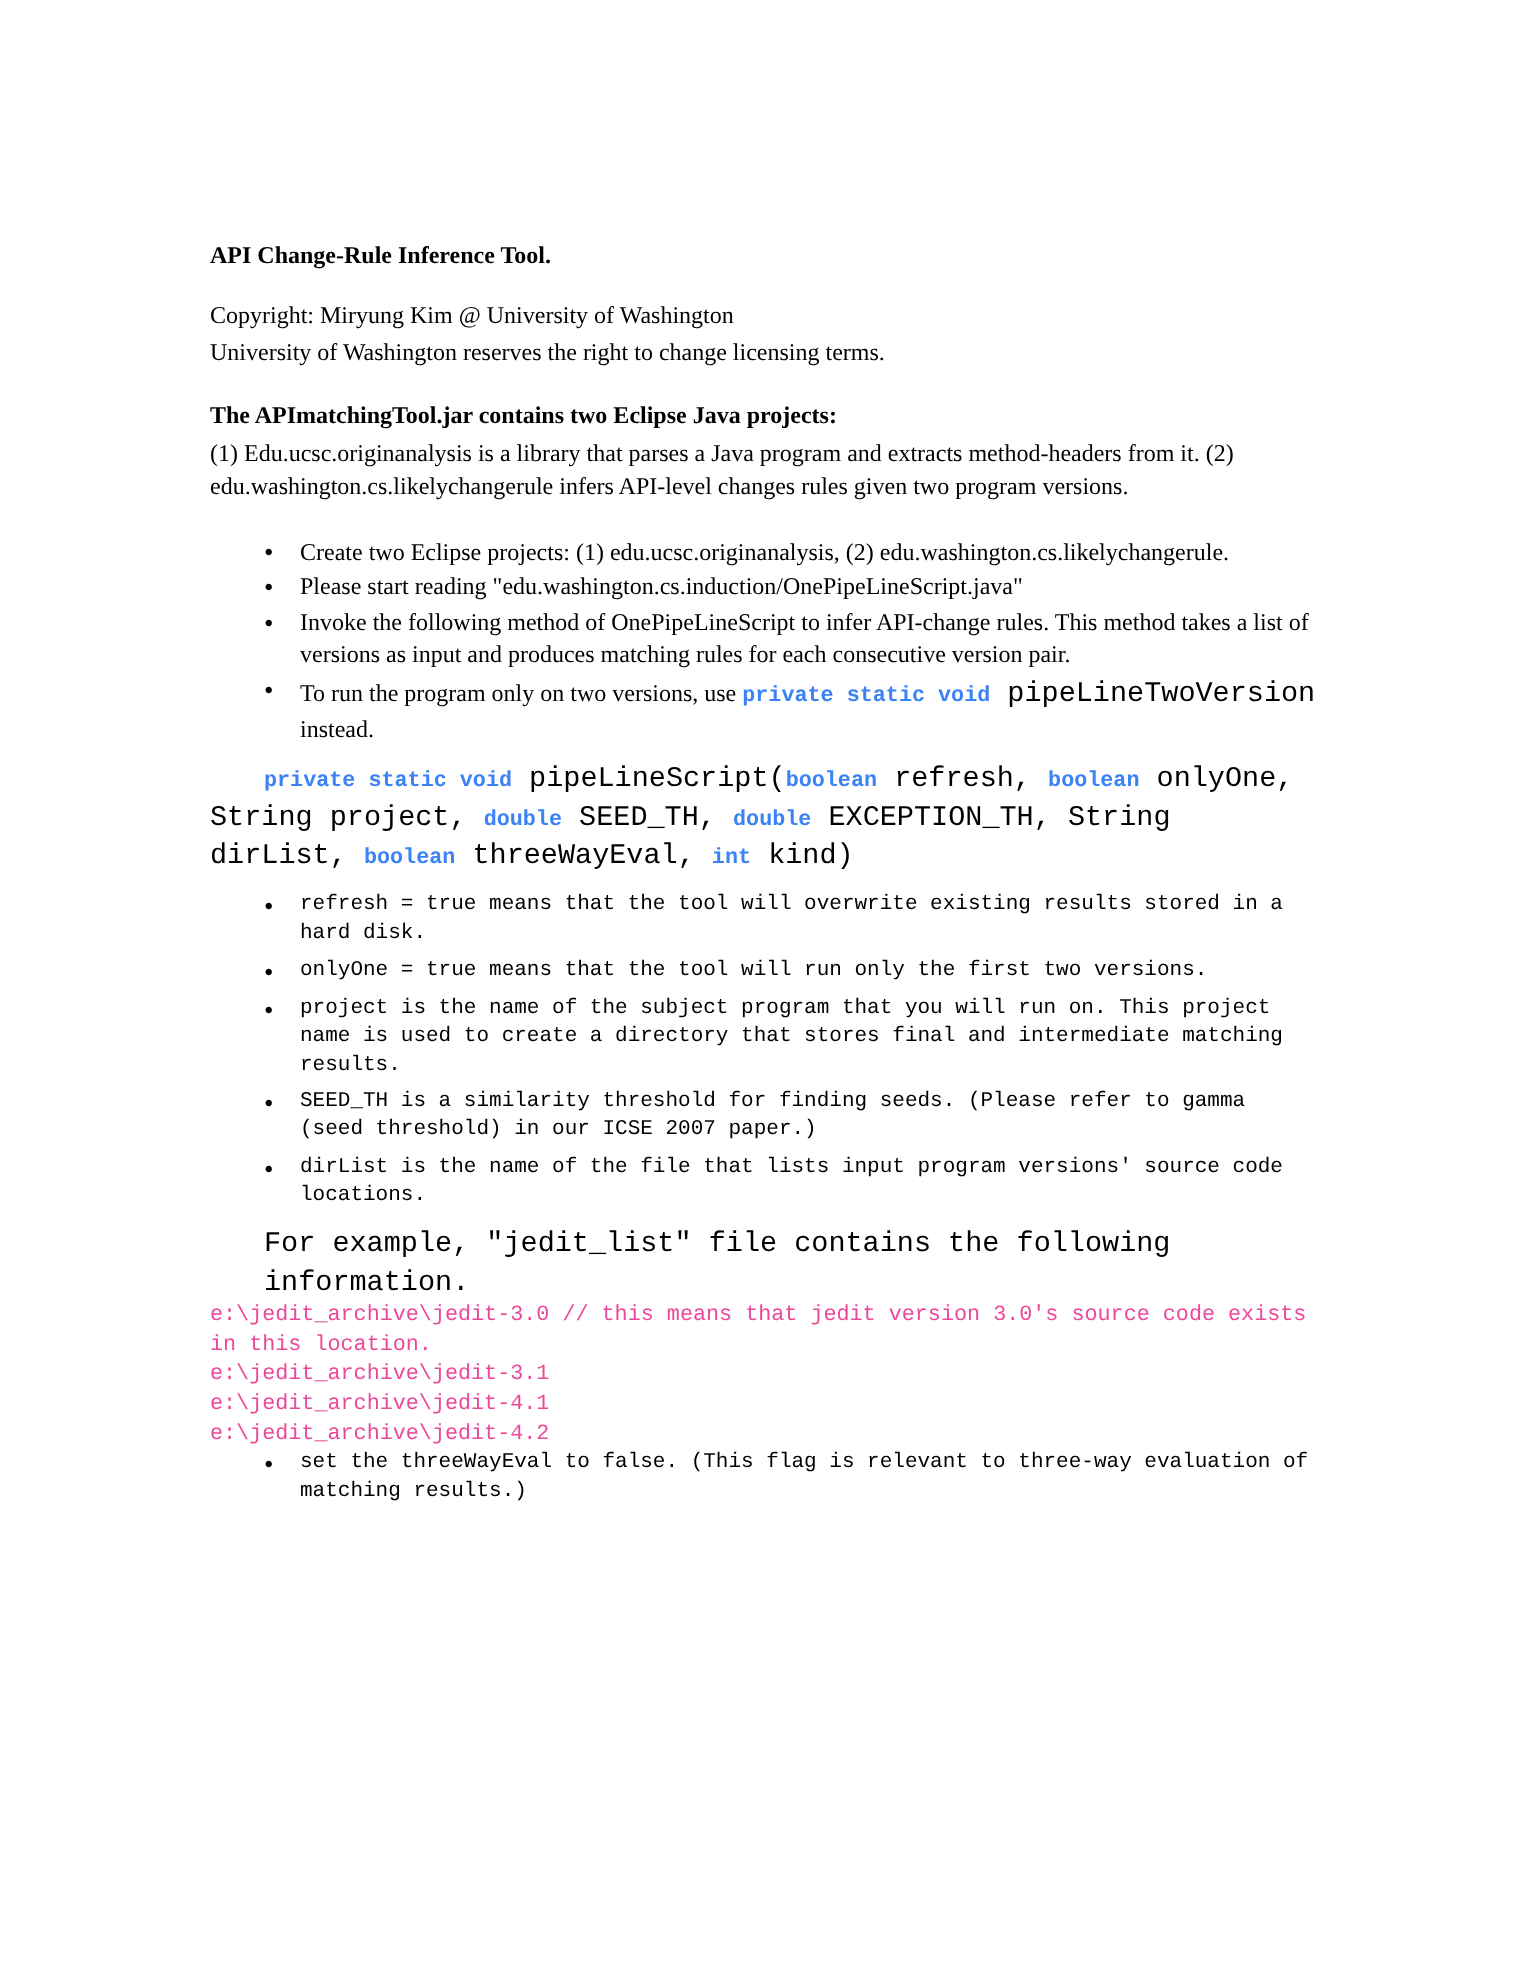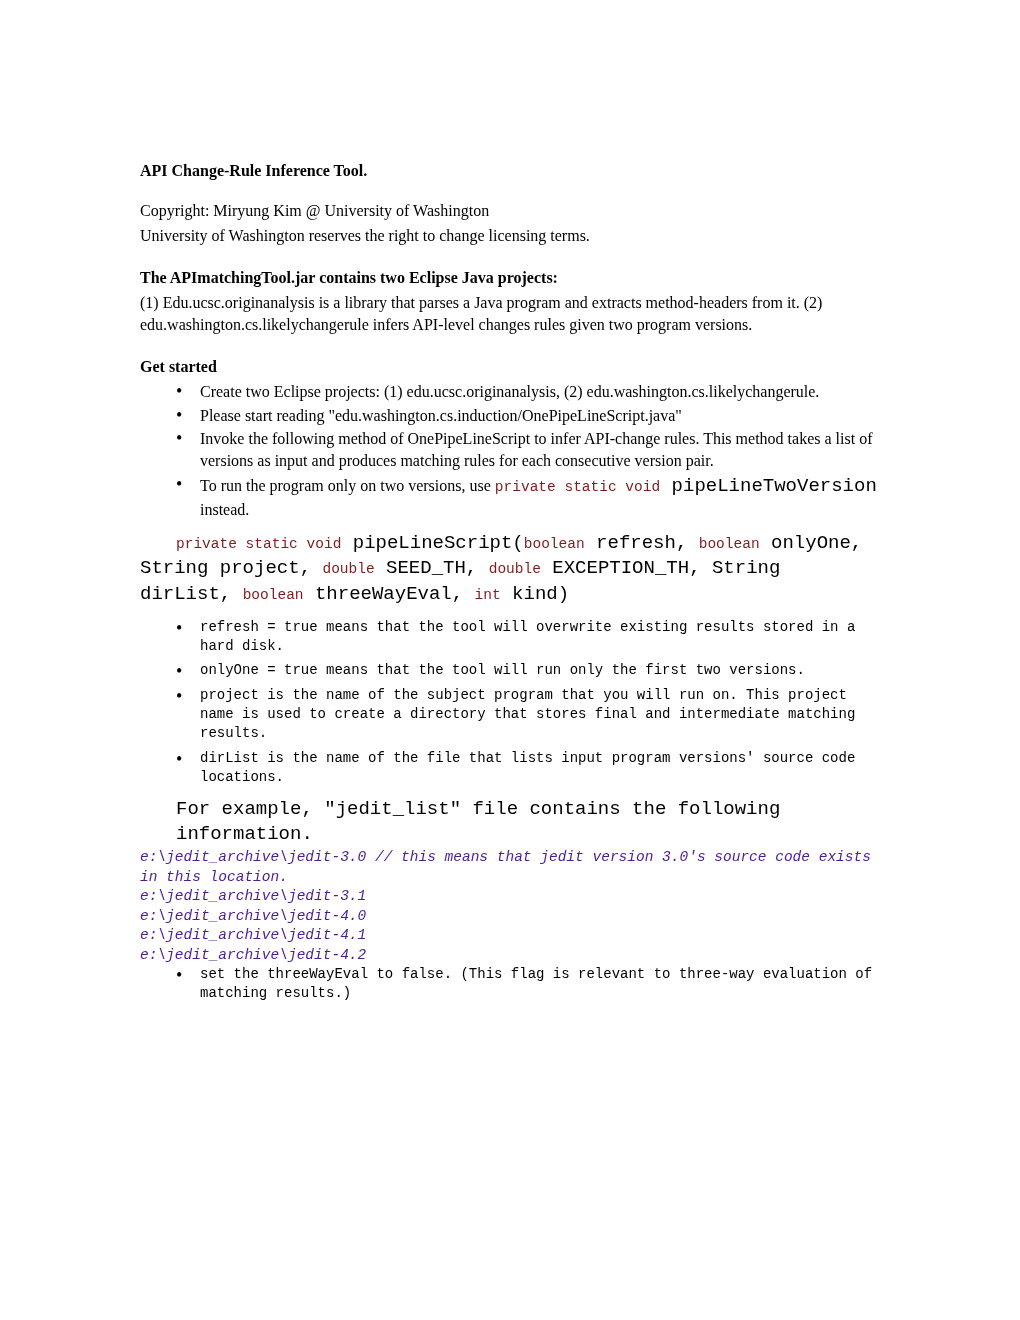--- a/index.html
+++ b/index.html
@@ -50,22 +50,22 @@
       font-size: 18px;
       line-height: 1.2;
     }
     .mono {
       font-family: "Courier New", Courier, monospace;
       font-size: 19px;
     }
     .kw {
       font-family: "Courier New", Courier, monospace;
       font-size: 14.5px;
-      font-weight: normal;
-      color: #7f1d1d;
+      font-weight: bold;
+      color: #3b82f6;
       margin-top: 20px;
     }
     .code-block {
       font-family: "Courier New", Courier, monospace;
       font-size: 14.5px;
       margin: 8px 0 10px 0;
       line-height: 1.35;
     }
     .indent1 {
       padding-left: 36px;
@@ -87,67 +87,65 @@
       position: absolute;
       left: 36px;
       top: 0;
       font-family: "Times New Roman", Times, serif;
       font-size: 18px;
       line-height: 1.2;
     }
     .blue {
       font-family: "Courier New", Courier, monospace;
       font-size: 14.5px;
-      color: #4c1d95;
-      font-style: italic;
+      color: #ec4899;
     }
   </style>
 </head>
 <body>
 
 <div class="page">
 
   <h3 class="bold">API Change-Rule Inference Tool.</h3>
 
   <p>Copyright: Miryung Kim @ University of Washington</p>
   <p>University of Washington reserves the right to change licensing terms.</p>
 
   <div class="section-gap"></div>
 
   <p class="bold">The APImatchingTool.jar contains two Eclipse Java projects:</p>
   <p>(1) Edu.ucsc.originanalysis is a library that parses a Java program and extracts method-headers from it. (2) edu.washington.cs.likelychangerule infers API-level changes rules given two program versions.</p>
 
   <div class="section-gap"></div>
 
-  <p class="bold">Get started</p>
 
   <ul class="bullets">
     <li>Create two Eclipse projects: (1) edu.ucsc.originanalysis, (2) edu.washington.cs.likelychangerule.</li>
     <li>Please start reading "edu.washington.cs.induction/OnePipeLineScript.java"</li>
     <li>Invoke the following method of OnePipeLineScript to infer API-change rules. This method takes a list of versions as input and produces matching rules for each consecutive version pair.</li>
     <li>
       <span>To run the program only on two versions, use </span><span class="kw">private static void</span><span class="mono"> pipeLineTwoVersion</span><span> instead.</span>
     </li>
   </ul>
 
   <div class="code-block">
     <span class="indent1"><span class="kw">private static void</span><span class="mono"> pipeLineScript(</span><span class="kw">boolean</span><span class="mono"> refresh, </span><span class="kw">boolean</span></span><span class="mono"> onlyOne, String project, </span><span class="kw">double</span><span class="mono"> SEED_TH, </span><span class="kw">double</span><span class="mono"> EXCEPTION_TH, String dirList, </span><span class="kw">boolean</span><span class="mono"> threeWayEval, </span><span class="kw">int</span><span class="mono"> kind)</span>
   </div>
 
   <ul class="mono-bullets">
     <li>refresh = true means that the tool will overwrite existing results stored in a hard disk.</li>
     <li>onlyOne = true means that the tool will run only the first two versions.</li>
     <li>project is the name of the subject program that you will run on. This project name is used to create a directory that stores final and intermediate matching results.</li>
+    <li>SEED_TH is a similarity threshold for finding seeds. (Please refer to gamma (seed threshold) in our ICSE 2007 paper.)</li>
     <li>dirList is the name of the file that lists input program versions' source code locations.</li>
   </ul>
 
   <div class="mono indent1">For example, "jedit_list" file contains the following information.</div>
   <div class="blue">e:\jedit_archive\jedit-3.0 // this means that jedit version 3.0's source code exists in this location.</div>
   <div class="blue">e:\jedit_archive\jedit-3.1</div>
-  <div class="blue">e:\jedit_archive\jedit-4.0</div>
   <div class="blue">e:\jedit_archive\jedit-4.1</div>
   <div class="blue">e:\jedit_archive\jedit-4.2</div>
 
   <ul class="mono-bullets" style="margin-top:0;">
     <li>set the threeWayEval to false. (This flag is relevant to three-way evaluation of matching results.)</li>
   </ul>
 
 </div>
 
 </body></html>

